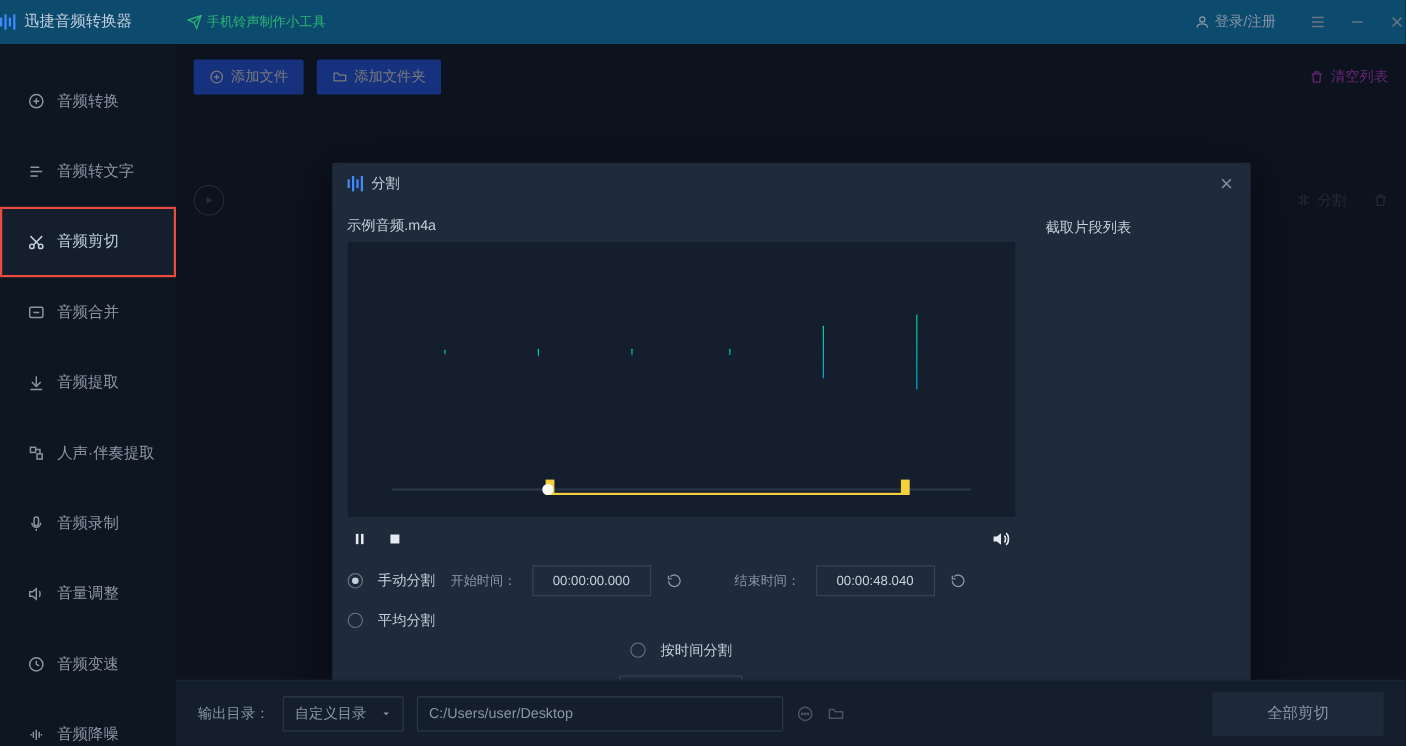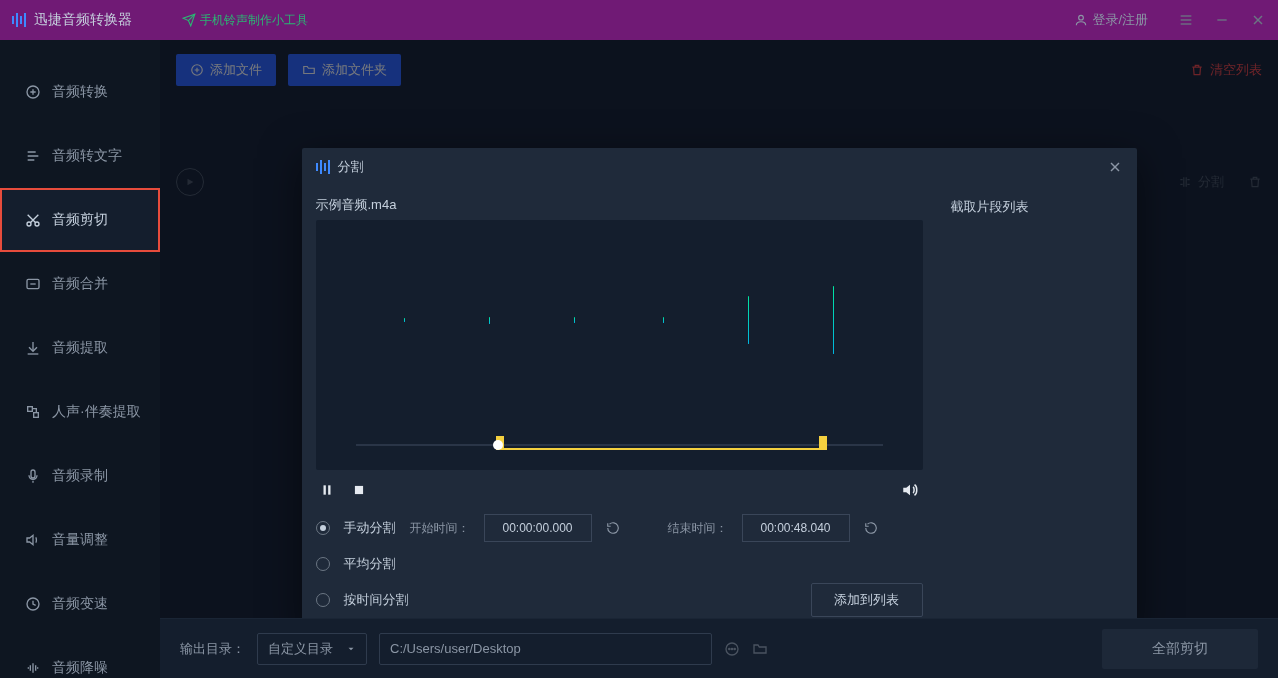--- a/index.html
+++ b/index.html
@@ -1,19 +1,19 @@
 <!DOCTYPE html>
 <html><head>
 <meta charset="utf-8">
 <style>
   * { margin: 0; padding: 0; box-sizing: border-box; font-family: "Microsoft YaHei", sans-serif; }
   body { background: #0e1621; color: #8b96a5; width: 1278px; height: 678px; overflow: hidden; position: relative; }
 
   
-  .titlebar { height: 40px; display: flex; align-items: center; padding: 0 12px; background: #701a75; }
+  .titlebar { height: 40px; display: flex; align-items: center; padding: 0 0; background: #0c4a6e; }
   .titlebar .logo { display: flex; align-items: center; gap: 8px; color: #c5d0dd; font-size: 14px; }
   .titlebar .logo-icon { display: inline-flex; gap: 2px; align-items: center; }
   .titlebar .logo-icon span { width: 2px; background: #3e8aff; display: inline-block; }
   .titlebar .tool-link { margin-left: 50px; color: #2bb673; font-size: 12px; display: flex; align-items: center; gap: 4px; cursor: pointer; }
   .titlebar .spacer { flex: 1; }
   .titlebar .login { color: #8b96a5; font-size: 13px; display: flex; align-items: center; gap: 4px; cursor: pointer; }
   .titlebar .win-ctl { margin-left: 30px; display: flex; gap: 20px; color: #6b7683; font-size: 16px; }
   .titlebar .win-ctl span { cursor: pointer; }
 
   
@@ -25,21 +25,21 @@
   .sidebar-item .icon { width: 18px; display: flex; justify-content: center; }
 
   .main { flex: 1; background: #141e2d; display: flex; flex-direction: column; position: relative; }
 
   
   .toolbar { height: 60px; display: flex; align-items: center; padding: 0 16px; gap: 12px; }
   .btn { display: inline-flex; align-items: center; gap: 6px; padding: 0 14px; height: 32px; border-radius: 2px; font-size: 13px; cursor: pointer; }
   .btn-blue { background: #2a62ff; color: #fff; }
   .btn-blueish { background: #2a62ff; color: #fff; }
   .toolbar .spacer { flex: 1; }
-  .clear-list { color: #ef4444; font-size: 13px; display: flex; align-items: center; gap: 6px; cursor: pointer; }
+  .clear-list { color: #d946ef; font-size: 13px; display: flex; align-items: center; gap: 6px; cursor: pointer; }
 
   
   .bg-row { position: absolute; top: 120px; left: 16px; right: 16px; height: 44px; display: flex; align-items: center; color: #4a5360; }
   .bg-row .playcircle { width: 28px; height: 28px; border: 1px solid #4a5360; border-radius: 50%; display:flex; align-items:center; justify-content:center; margin-right:12px;}
   .bg-row .spacer { flex:1; }
   .bg-row .right-actions { display:flex; gap:24px; align-items:center; font-size:13px; }
 
   
   .modal-backdrop { position: absolute; inset: 0; background: rgba(5,10,18,0.55); display: flex; align-items: flex-start; justify-content: center; }
   .modal { margin-top: 108px; width: 835px; background: #1f2a3a; border-radius: 2px; box-shadow: 0 10px 40px rgba(0,0,0,0.5); }
@@ -497,21 +497,21 @@
                 <svg width="14" height="14" viewBox="0 0 24 24" fill="none" stroke="currentColor" stroke-width="2">
                     <path d="M3 12a9 9 0 1 0 3-6.7"></path>
                     <path d="M3 4v5h5"></path>
                   </svg>
               </span>
             </div>
             <div class="radio-row">
               <span class="radio"></span>
               <span>平均分割</span>
             </div>
-            <div class="radio-row" style="justify-content:space-between;">
+            <div class="radio-row" style="justify-content:space-between;flex-direction:column;">
               <span style="display:flex;align-items:center;gap:14px;">
                 <span class="radio"></span>
                 <span>按时间分割</span>
               </span>
               <span>
                 <span class="btn btn-outline btn-lg">
                     <span>添加到列表</span>
                   </span>
               </span>
             </div>

